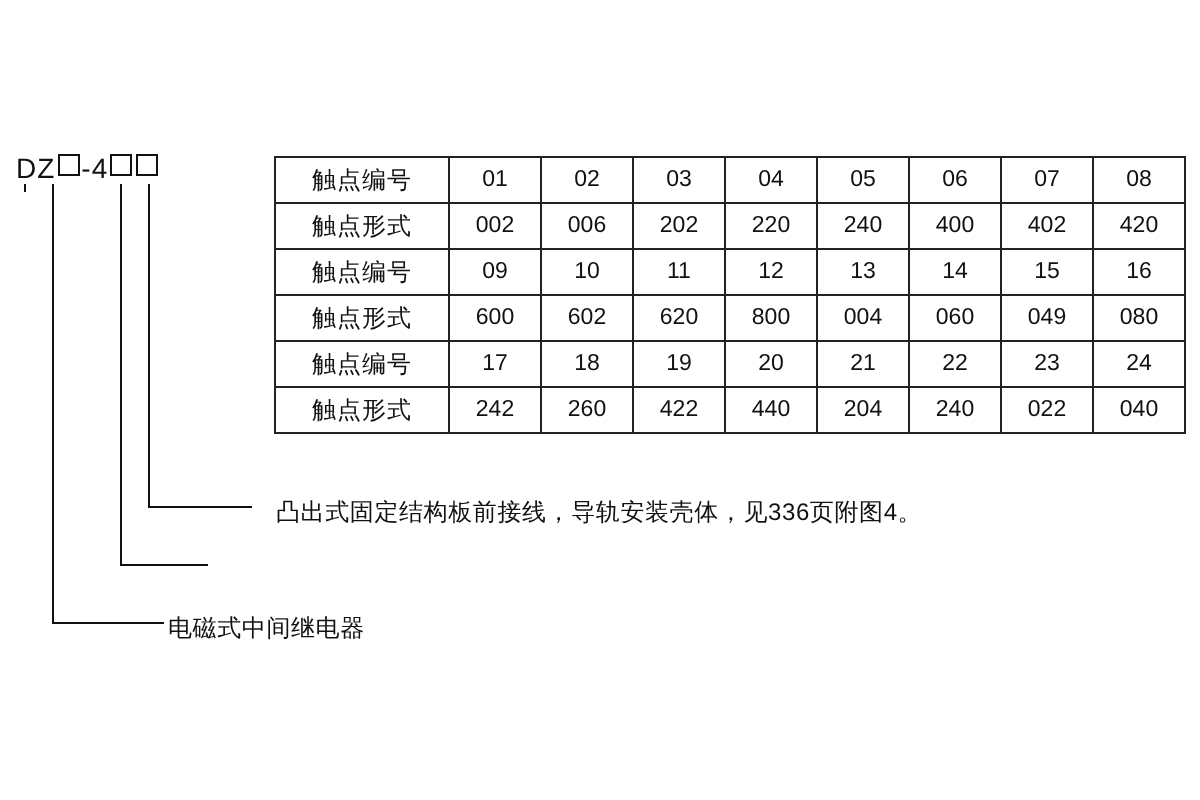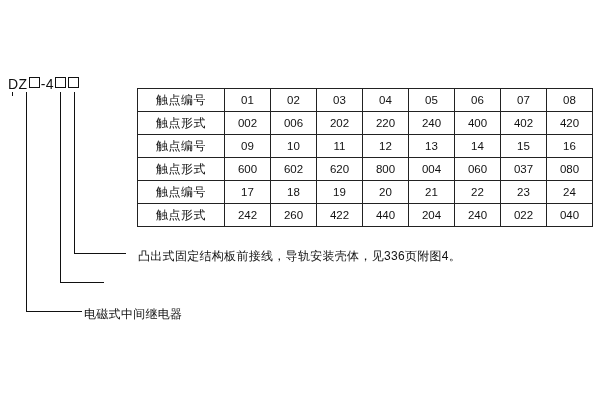--- a/index.html
+++ b/index.html
@@ -46,21 +46,21 @@
     top: 0;
     width: 600px;
     height: 400px;
     pointer-events: none;
   }
 
   
   .spec-table {
     position: absolute;
     left: 137px;
-    top: 88px;
+    top: 78px;
     border-collapse: collapse;
     table-layout: fixed;
   }
   .spec-table td {
     border: 1px solid #222;
     height: 22px;
     font-size: 11.5px;
     text-align: center;
     vertical-align: middle;
     padding: 0;
@@ -145,21 +145,21 @@
         <td class="val">16</td>
       </tr>
       <tr>
         <td class="head">触点形式</td>
         <td class="val">600</td>
         <td class="val">602</td>
         <td class="val">620</td>
         <td class="val">800</td>
         <td class="val">004</td>
         <td class="val">060</td>
-        <td class="val">037</td>
+        <td class="val">049</td>
         <td class="val">080</td>
       </tr>
       <tr>
         <td class="head">触点编号</td>
         <td class="val">17</td>
         <td class="val">18</td>
         <td class="val">19</td>
         <td class="val">20</td>
         <td class="val">21</td>
         <td class="val">22</td>

